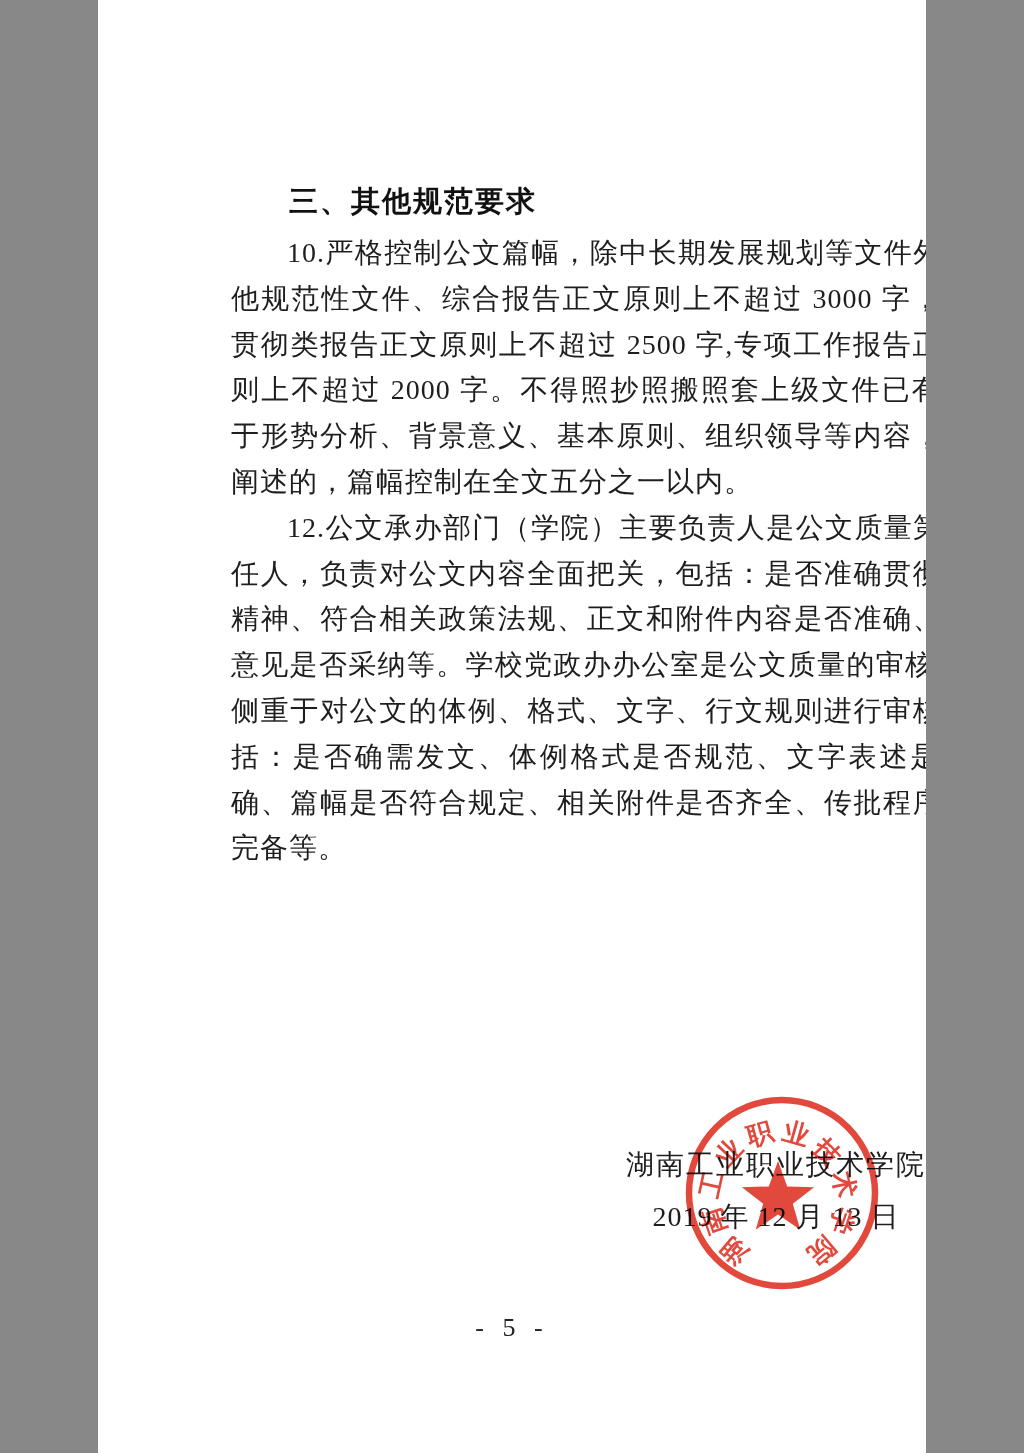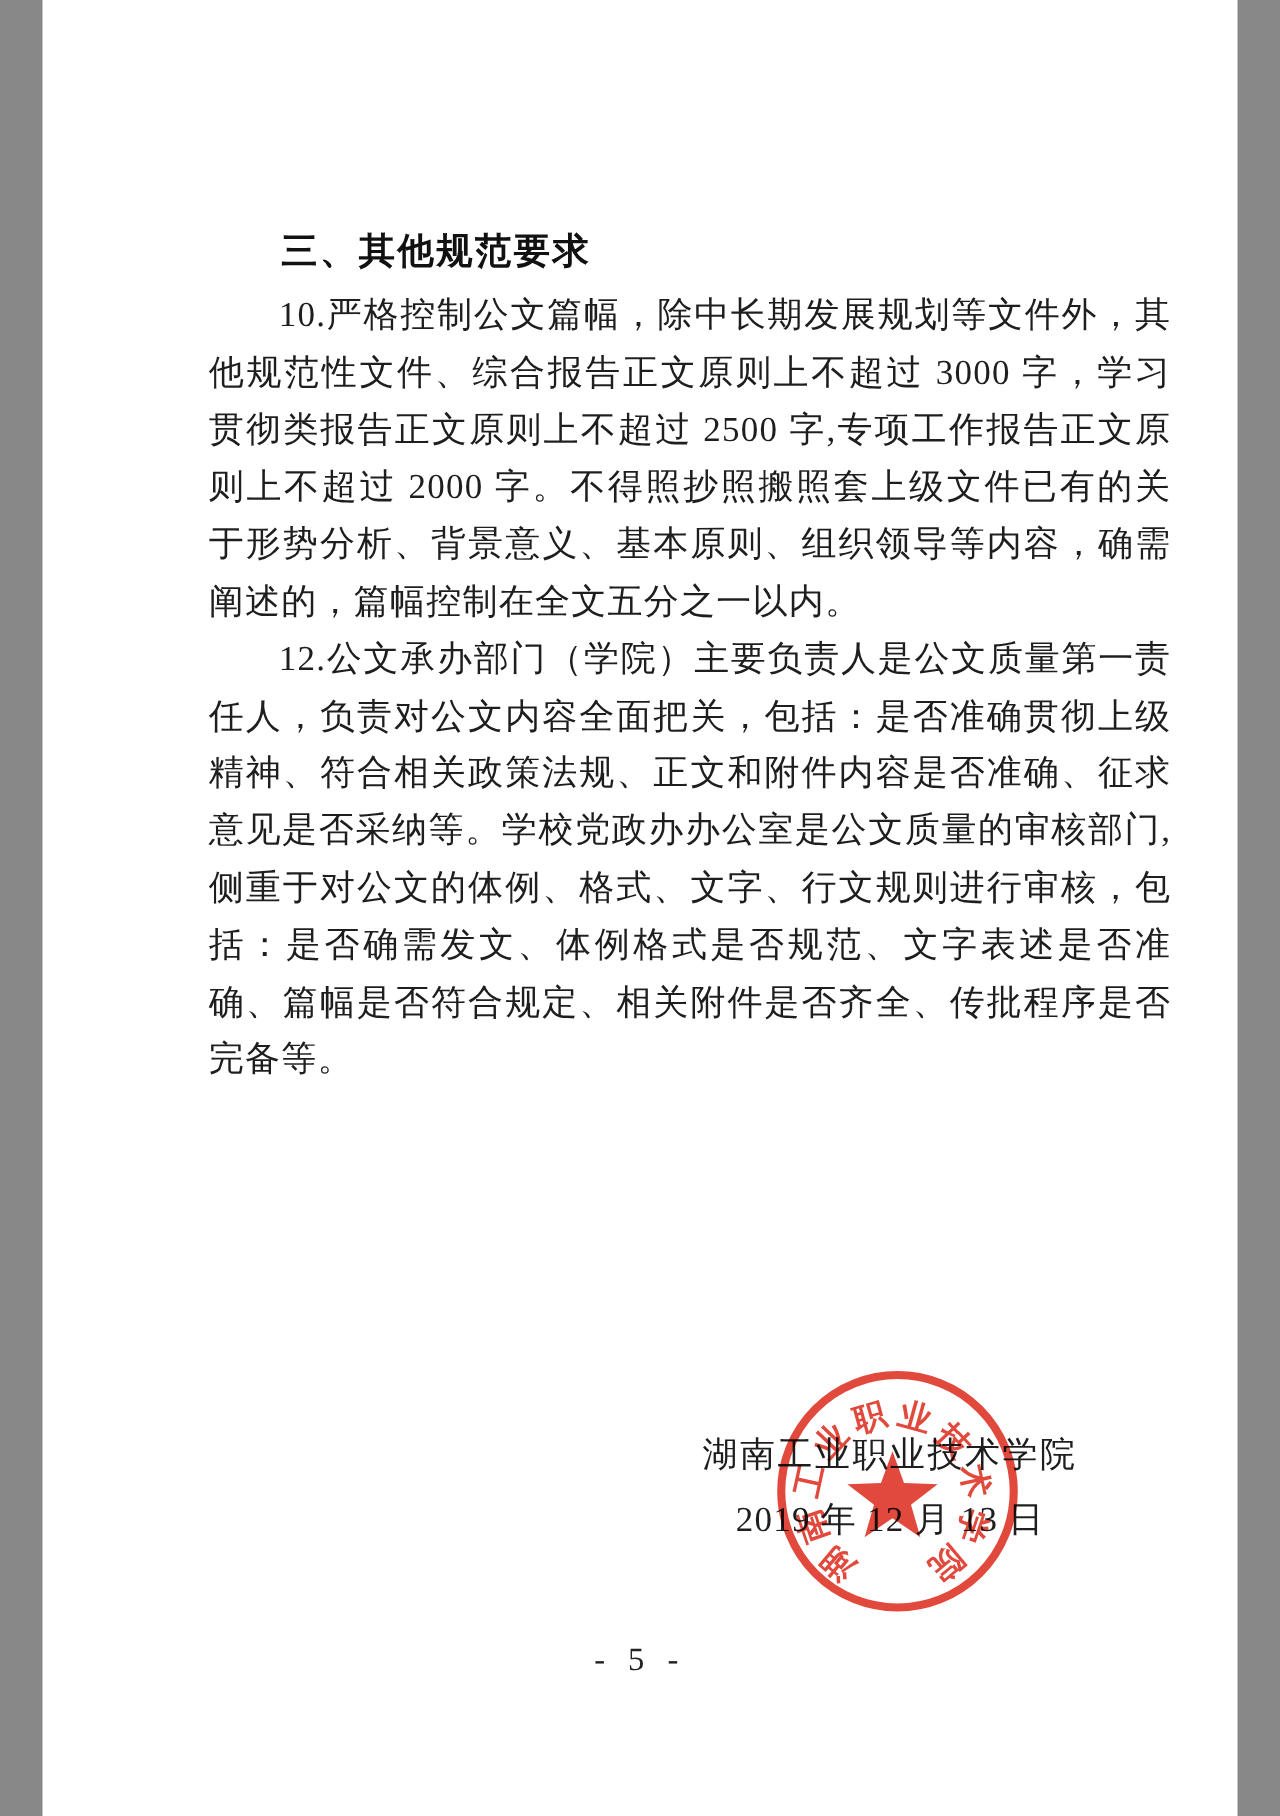--- a/index.html
+++ b/index.html
@@ -1,19 +1,19 @@
 <!DOCTYPE html>
 <html><head>
 <meta charset="utf-8">
 <style>
   * { margin: 0; padding: 0; box-sizing: border-box; }
   html, body { background: #888; }
   .page {
     position: relative;
-    width: 956px;
+    width: 828px;
     height: 1453px;
     margin: 0 auto;
     background: #ffffff;
     overflow: hidden;
     font-family: "Liberation Serif", serif;
     color: #1e1e1e;
   }
   .content {
     position: absolute;
     left: 133px;

